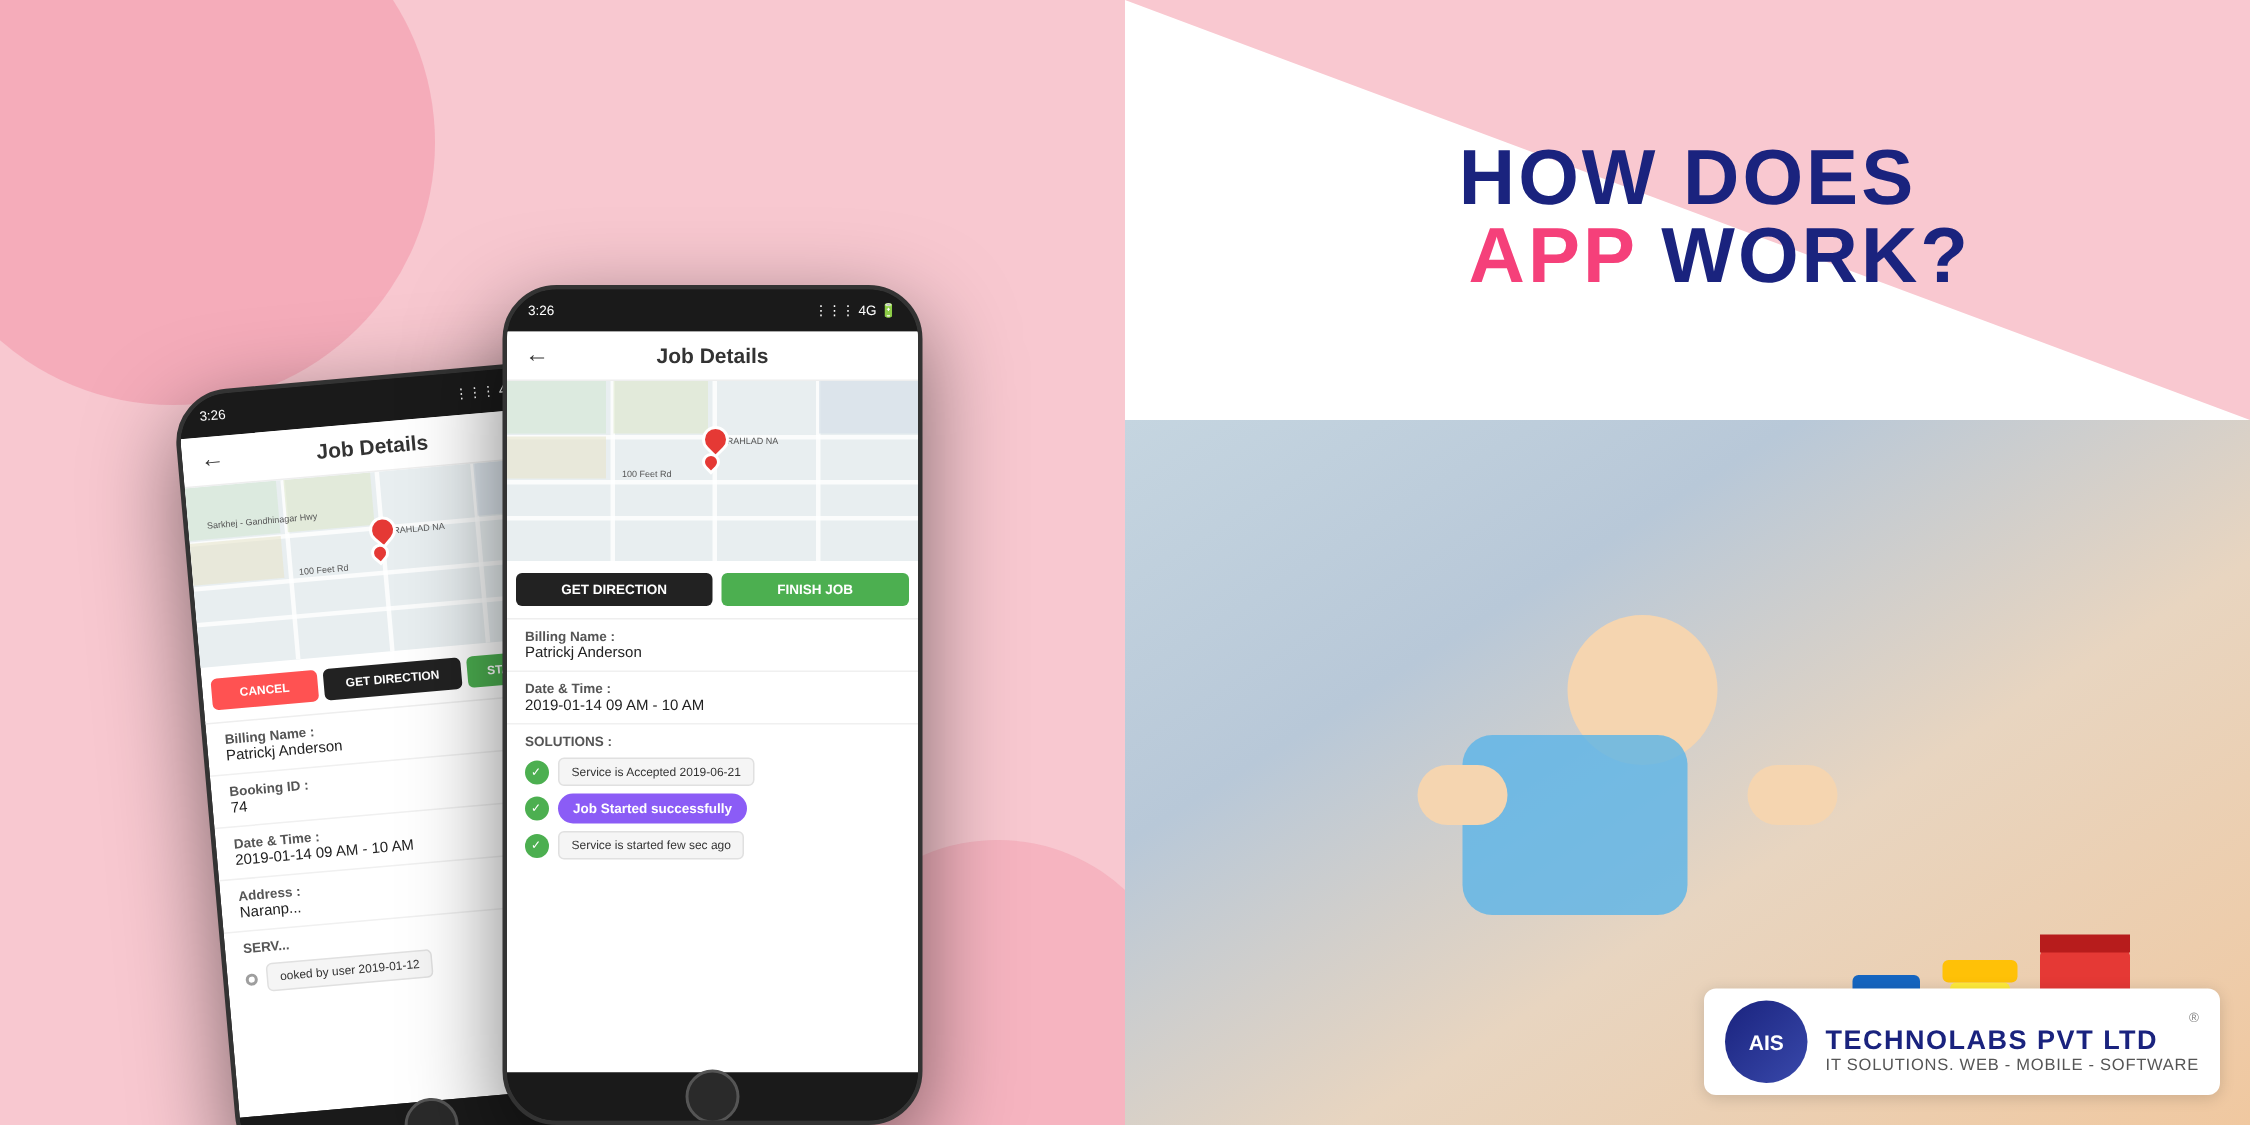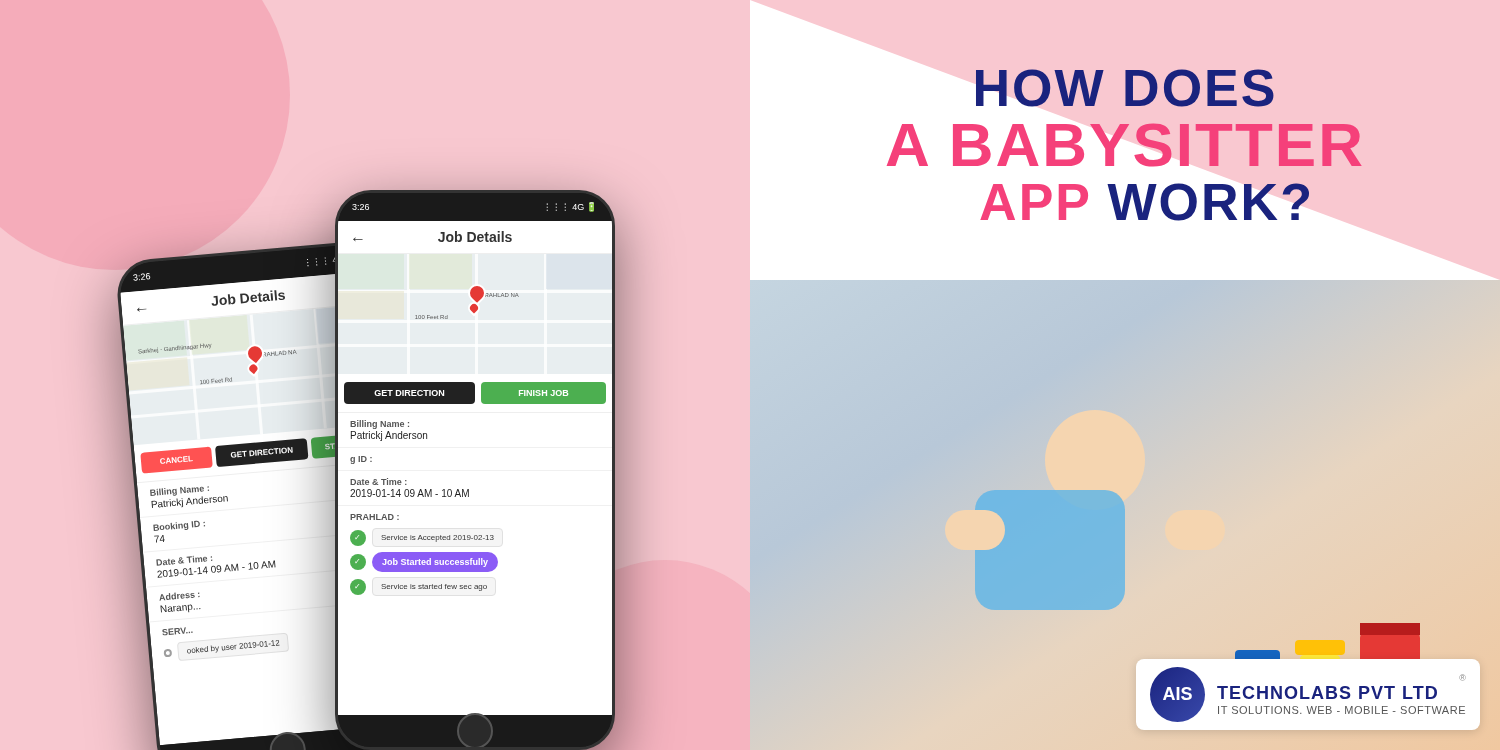--- a/index.html
+++ b/index.html
@@ -443,21 +443,21 @@
 
     .ais-logo-circle {
       width: 55px;
       height: 55px;
       border-radius: 50%;
       background: linear-gradient(135deg, #1a237e, #3949ab);
       display: flex;
       align-items: center;
       justify-content: center;
       color: white;
-      font-size: 18px;
+      font-size: 14px;
       font-weight: 900;
     }
 
     .company-name {
       display: flex;
       flex-direction: column;
     }
 
     .company-name-main {
       font-size: 18px;
@@ -637,36 +637,33 @@
             <button class="btn-direction2">GET DIRECTION</button>
             <button class="btn-finish">FINISH JOB</button>
           </div>
 
           <div class="screen-content">
             <div class="detail-row">
               <div class="detail-label">Billing Name :</div>
               <div class="detail-value">Patrickj Anderson</div>
             </div>
             <div class="detail-row">
-              <div class="detail-label">g ID :</div>
-            </div>
-            <div class="detail-row">
               <div class="detail-label">Date &amp; Time :</div>
               <div class="detail-value">2019-01-14 09 AM - 10 AM</div>
             </div>
 
             <div class="services-section">
-              <div class="services-label">PRAHLAD :</div>
+              <div class="services-label">SOLUTIONS :</div>
 
 
               <div class="service-item">
                 <div class="service-check">
                   <span class="service-check-inner">✓</span>
                 </div>
-                <div class="service-bubble">Service is Accepted 2019-02-13</div>
+                <div class="service-bubble">Service is Accepted 2019-06-21</div>
               </div>
 
               <div class="service-item">
                 <div class="service-check">
                   <span class="service-check-inner">✓</span>
                 </div>
                 <div class="service-bubble-active">Job Started successfully</div>
               </div>
 
               <div class="service-item">
@@ -688,21 +685,20 @@
 </div>
 
 <div class="right-section">
 
   <div class="right-top">
 
     <div class="diagonal-bg"></div>
 
     <div class="headline-container">
       <div class="headline-how">HOW DOES</div>
-      <div class="headline-babysitter">A BABYSITTER</div>
       <div class="headline-app-work">
         <span class="headline-app">APP</span>
         <span> </span>
         <span class="headline-work">WORK?</span>
       </div>
     </div>
   </div>
 
   <div class="right-bottom">
     <div class="baby-bg">

